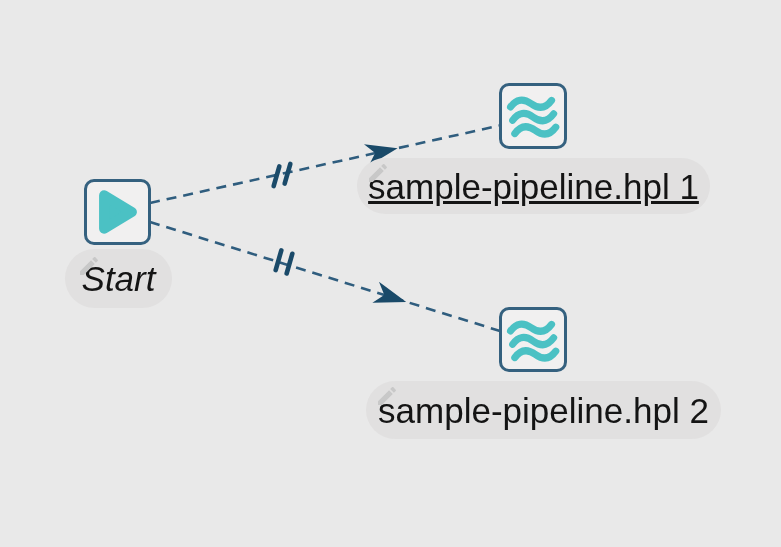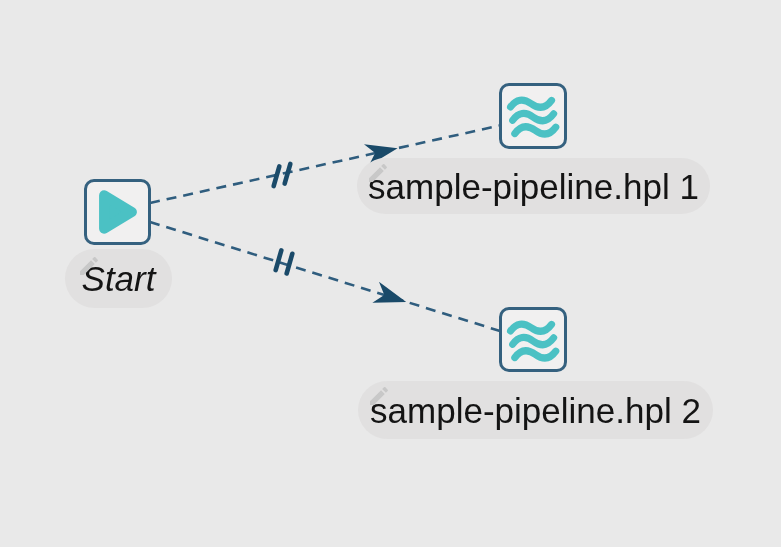--- a/index.html
+++ b/index.html
@@ -43,22 +43,22 @@
     border-radius: 30px;
     display: flex;
     align-items: center;
     justify-content: center;
     color: #141414;
     font-size: 35px;
     line-height: 1;
     white-space: nowrap;
   }
   .pill-start { left: 65px;  top: 249px; width: 107px; height: 59px; font-style: italic; }
-  .pill-pipe1 { left: 357px; top: 158px; width: 353px; height: 56px; }
-  .pill-pipe2 { left: 358px; top: 381px; width: 355px; height: 58px; }
+  .pill-pipe1 { left: 357px; top: 158px; width: 353px; height: 56px; text-decoration: underline; }
+  .pill-pipe2 { left: 366px; top: 381px; width: 355px; height: 58px; }
 
   .pencil {
     position: absolute;
     left: 9px;
     top: 3px;
     width: 24px;
     height: 24px;
   }
   .pill-start .pencil { left: 12px; top: 5px; }
 </style>

